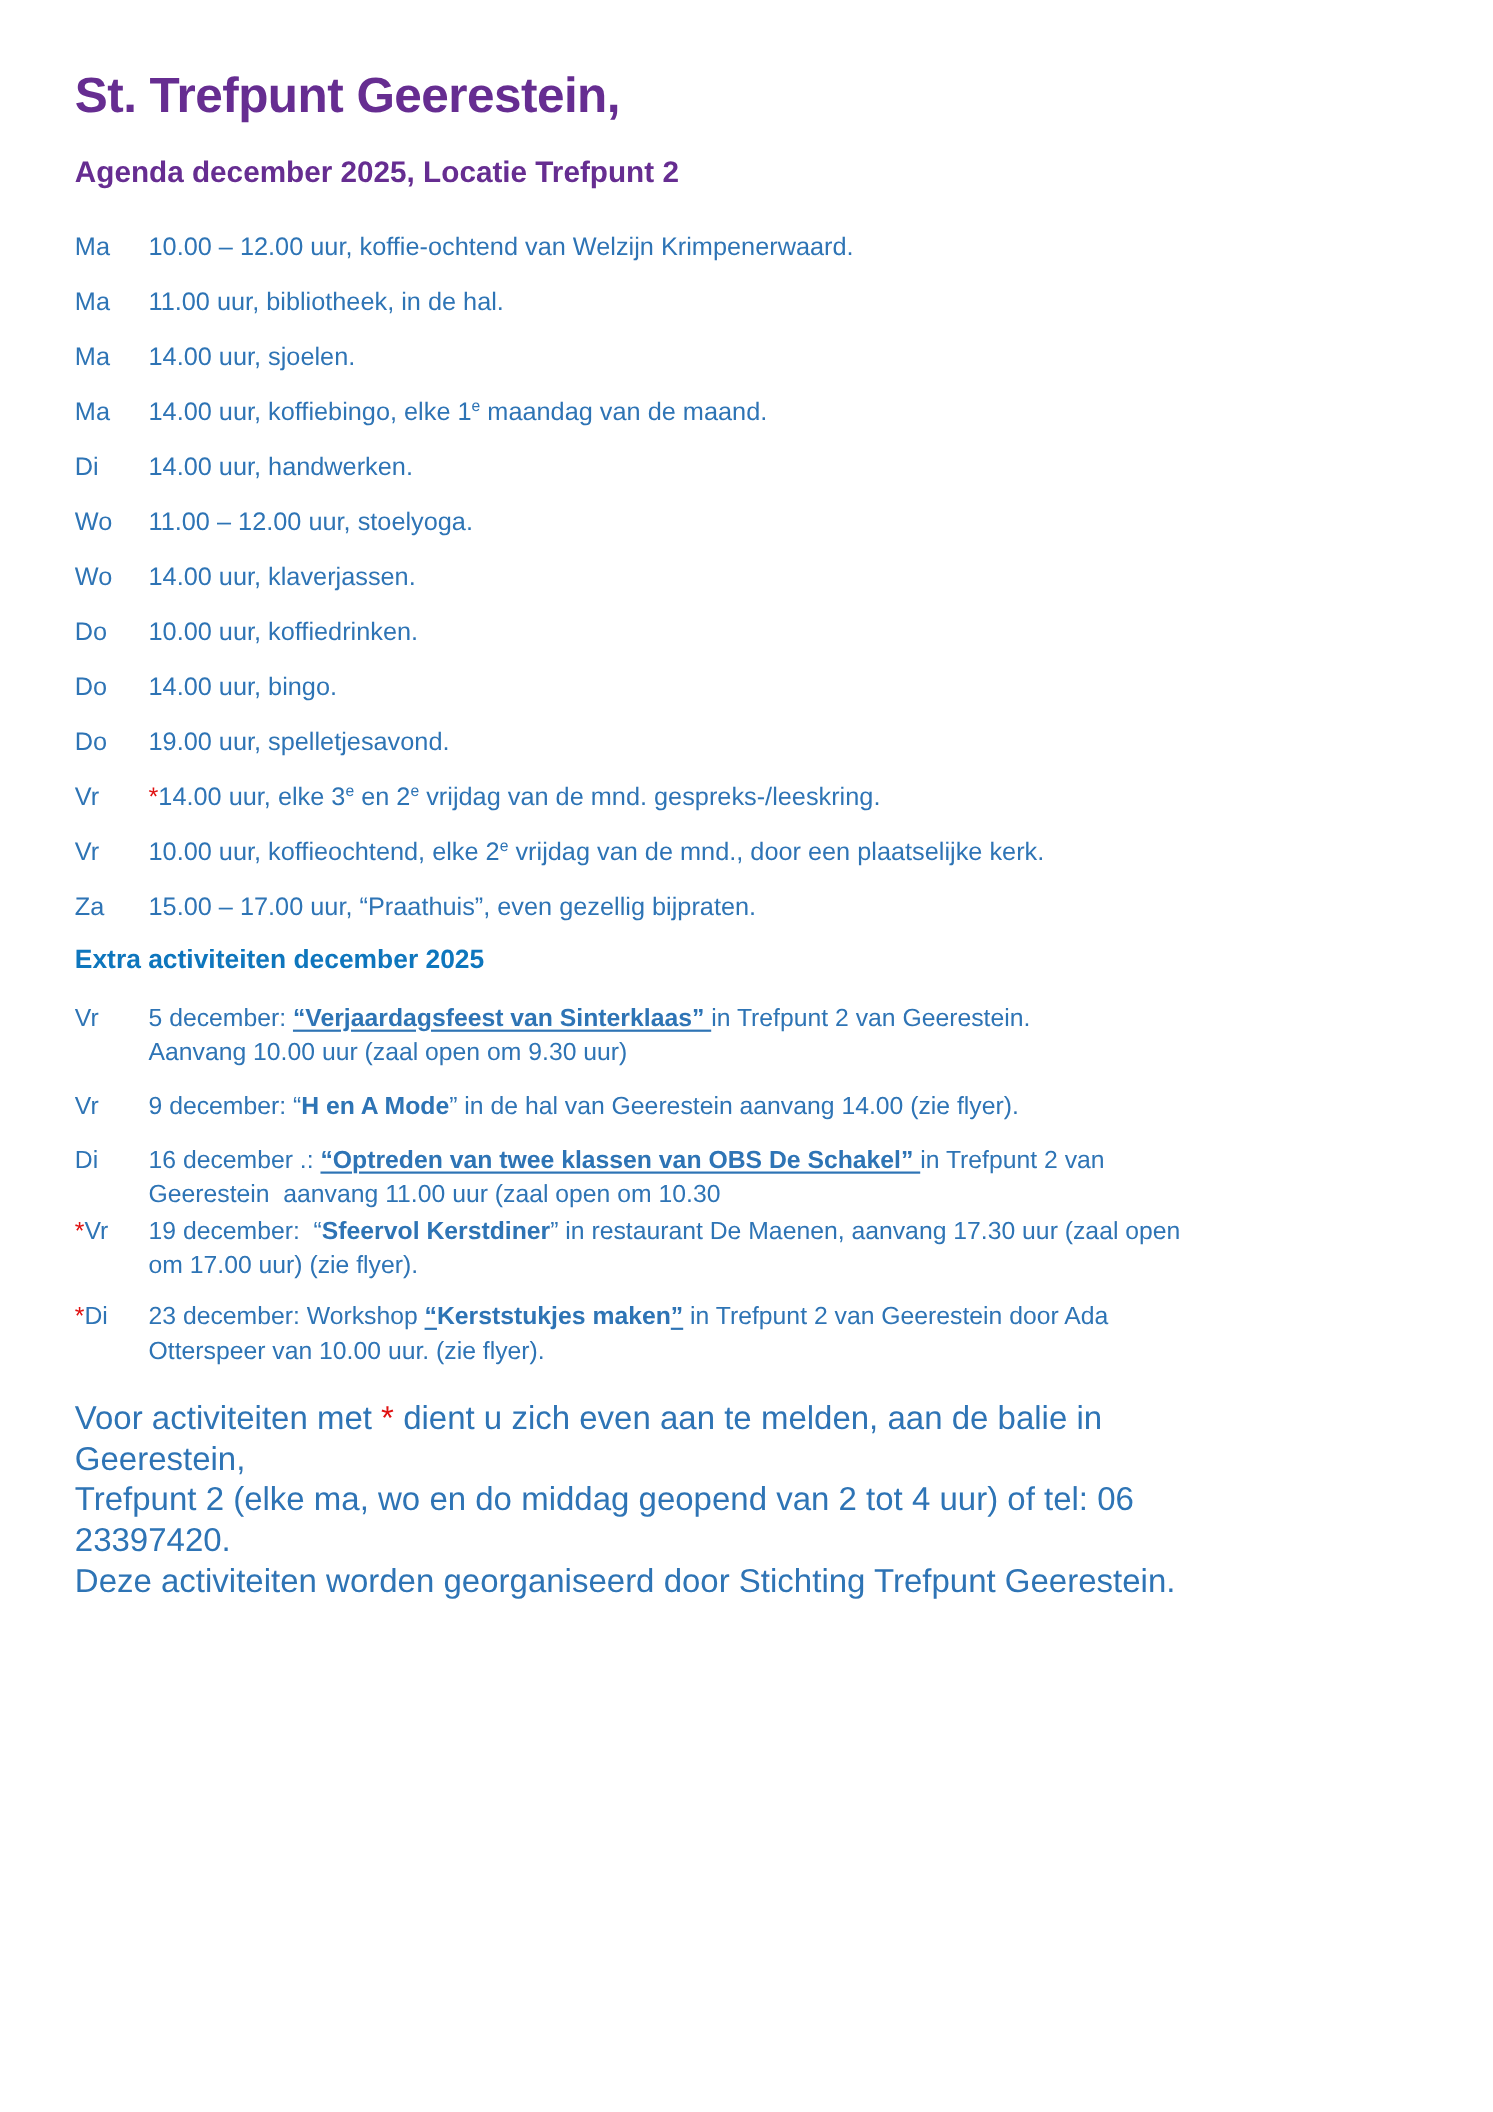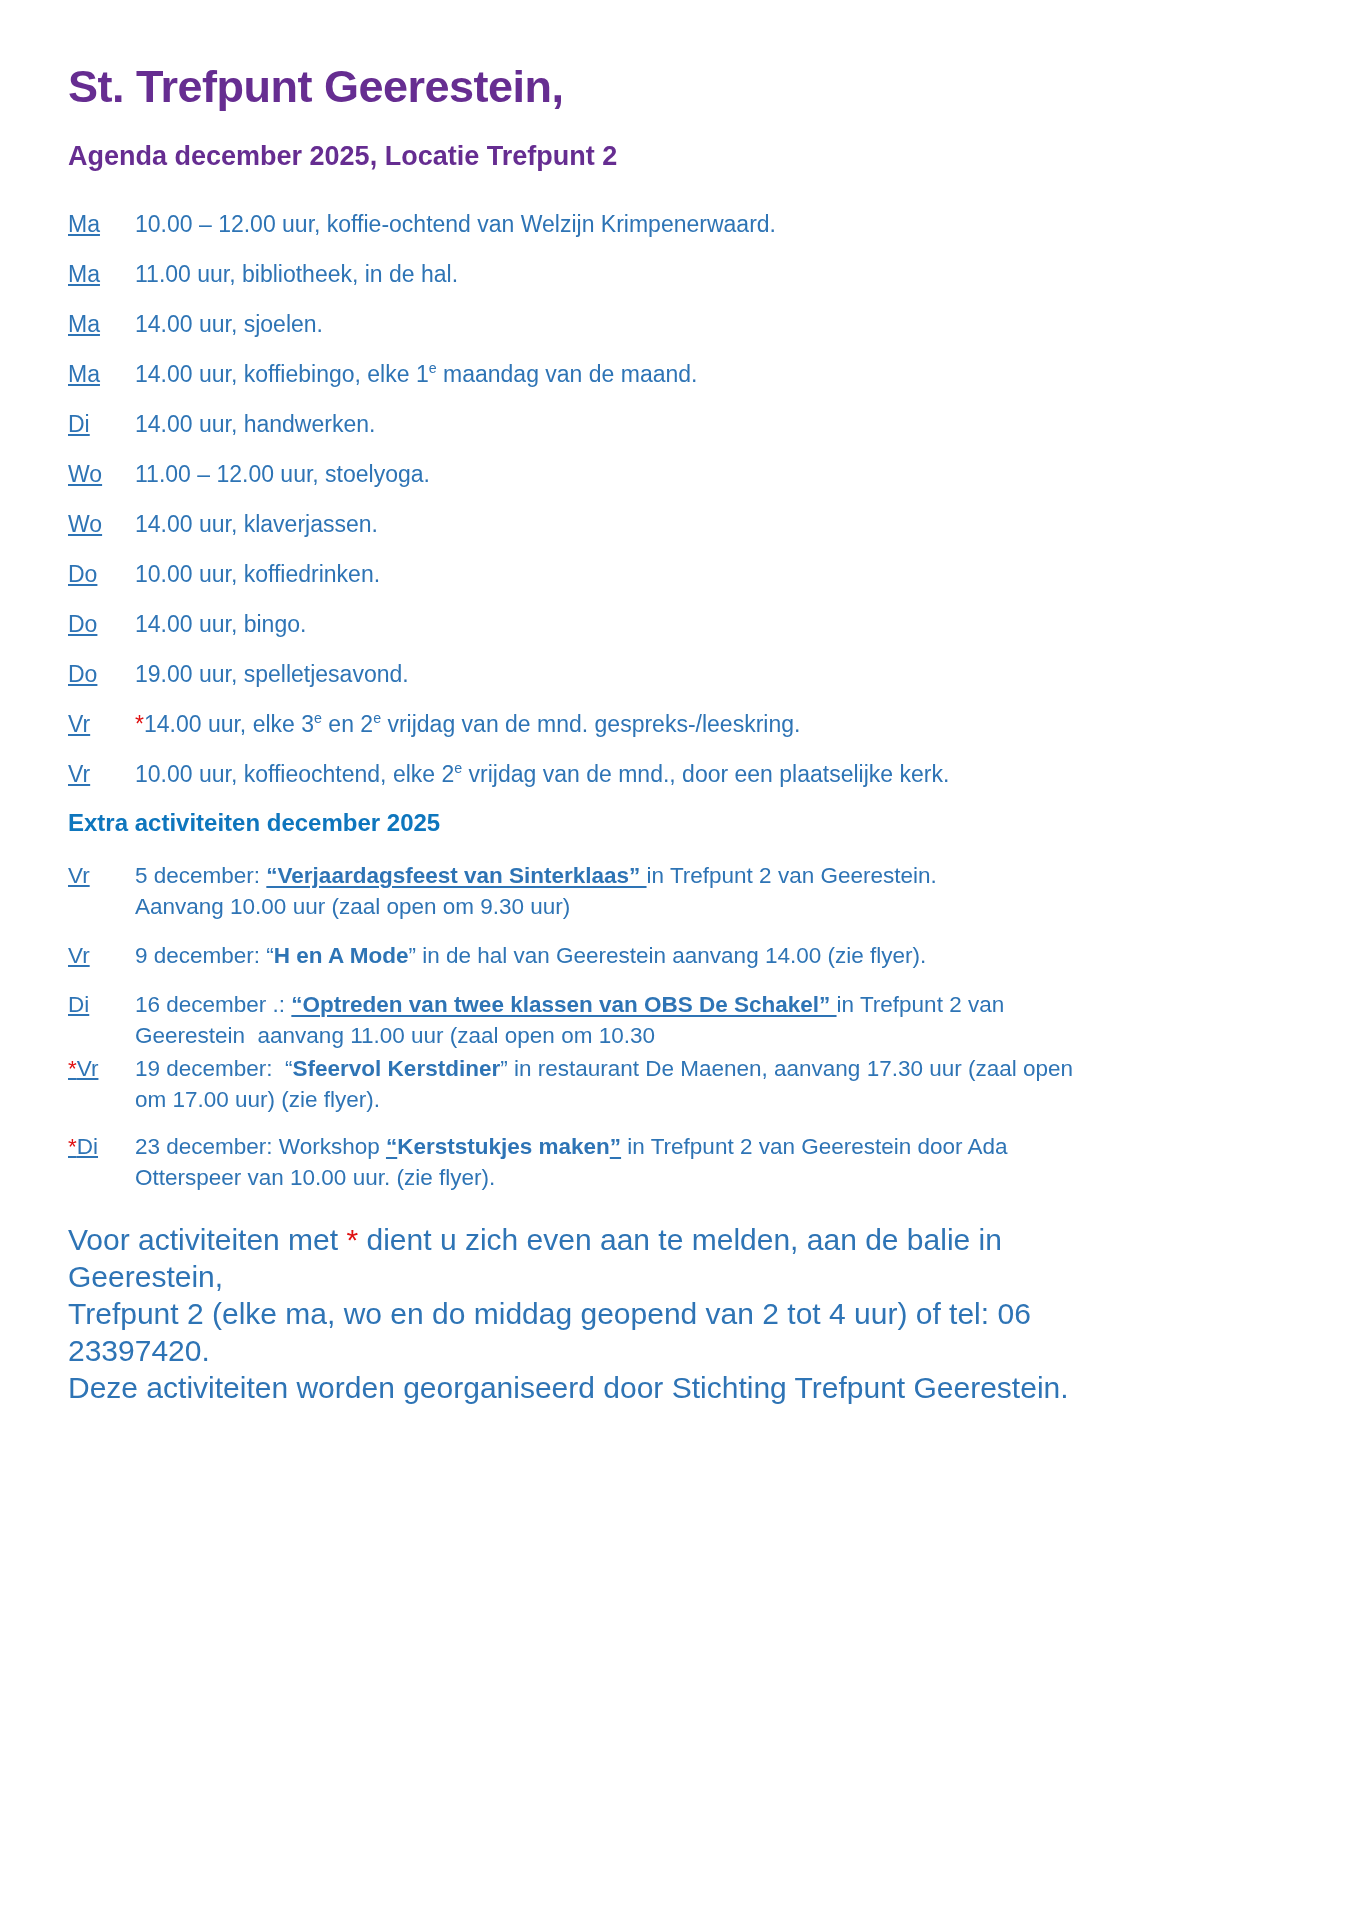--- a/index.html
+++ b/index.html
@@ -49,21 +49,20 @@
     display: flex;
     align-items: flex-start;
   }
   .row.vaste {
     font-size: 23px;
     line-height: 50px;
   }
   .row .day {
     flex: 0 0 67px;
     white-space: pre;
-    text-decoration: underline;
   }
   .row .text {
     flex: 1 1 auto;
     white-space: pre-wrap;
   }
   h4.section-extra {
     margin: 10px 0 22px 0;
     font-size: 24px;
     line-height: 1.2;
     font-weight: bold;
@@ -149,20 +148,24 @@
         <span class="text"><span>19.00 uur, spelletjesavond.</span></span>
       </div>
       <div class="row vaste">
         <span class="day"><span>Vr</span></span>
         <span class="text"><span class="r">*</span><span>14.00 uur, elke 3</span><sup>e</sup><span> en 2</span><sup>e</sup><span> vrijdag van de mnd. gespreks-/leeskring.</span></span>
       </div>
       <div class="row vaste">
         <span class="day"><span>Vr</span></span>
         <span class="text"><span>10.00 uur, koffieochtend, elke 2</span><sup>e</sup><span> vrijdag van de mnd., door een plaatselijke kerk.</span></span>
       </div>
+      <div class="row vaste">
+        <span class="day"><span>Za</span></span>
+        <span class="text"><span>15.00 – 17.00 uur, “Praathuis”, even gezellig bijpraten.</span></span>
+      </div>
     </div>
   <h4 class="section-extra">Extra activiteiten december 2025</h4>
   <div class="rows" id="extra-rows">
       <div class="row extra">
         <span class="day"><span>Vr</span></span>
         <span class="text"><span>5 december: </span><span class="b u">“Verjaardagsfeest van Sinterklaas” </span><span>in Trefpunt 2 van Geerestein.</span><br><span>Aanvang 10.00 uur (zaal open om 9.30 uur)</span></span>
       </div>
       <div class="row extra">
         <span class="day"><span>Vr</span></span>
         <span class="text"><span>9 december: “</span><span class="b">H en A Mode</span><span>” in de hal van Geerestein aanvang 14.00 (zie flyer).</span></span>

